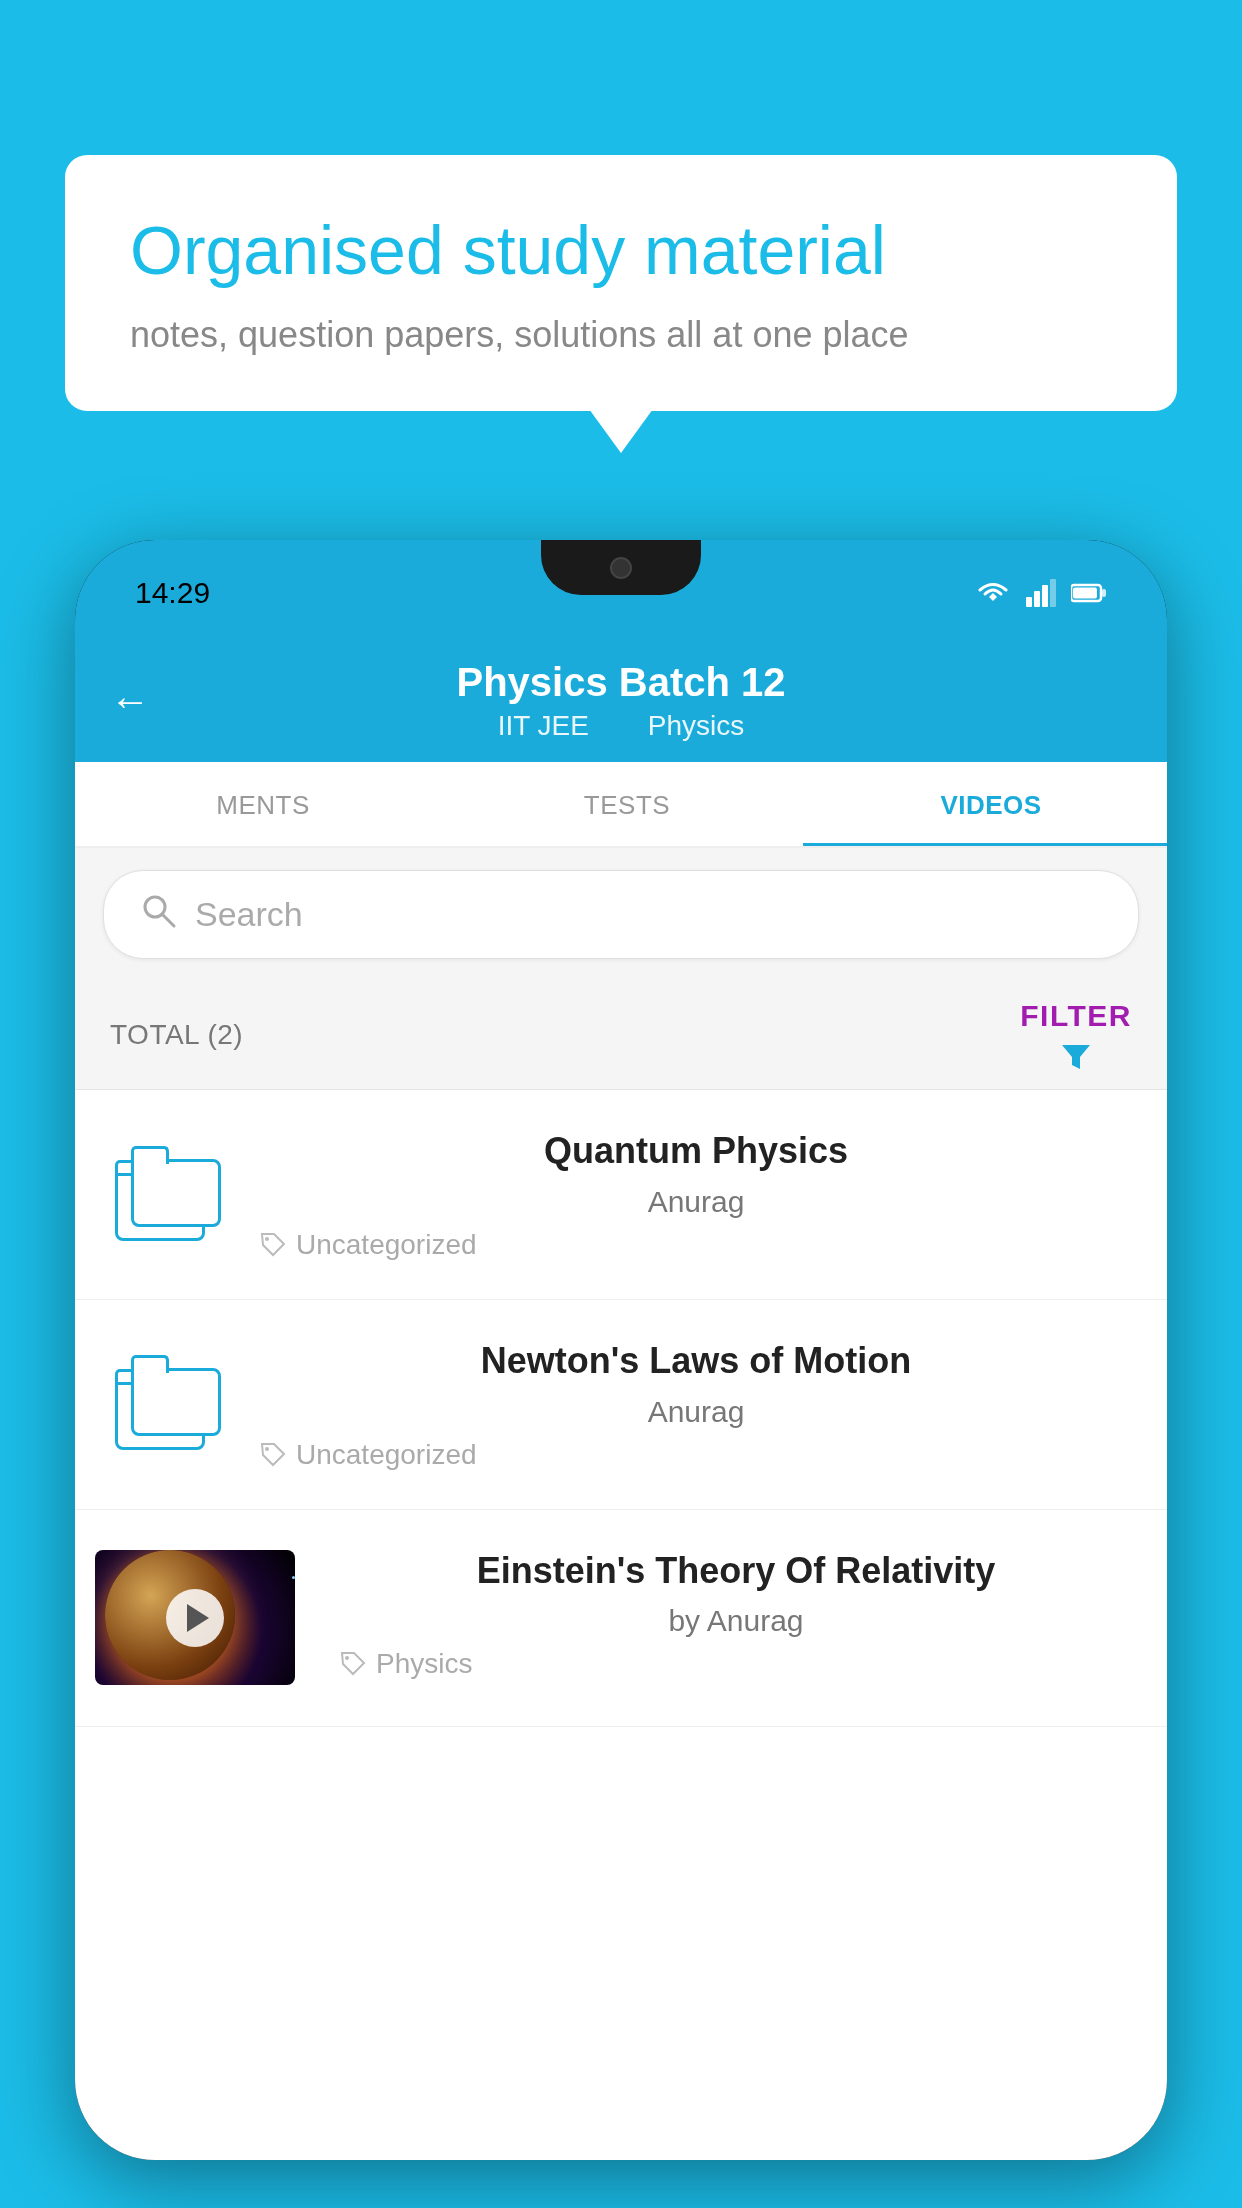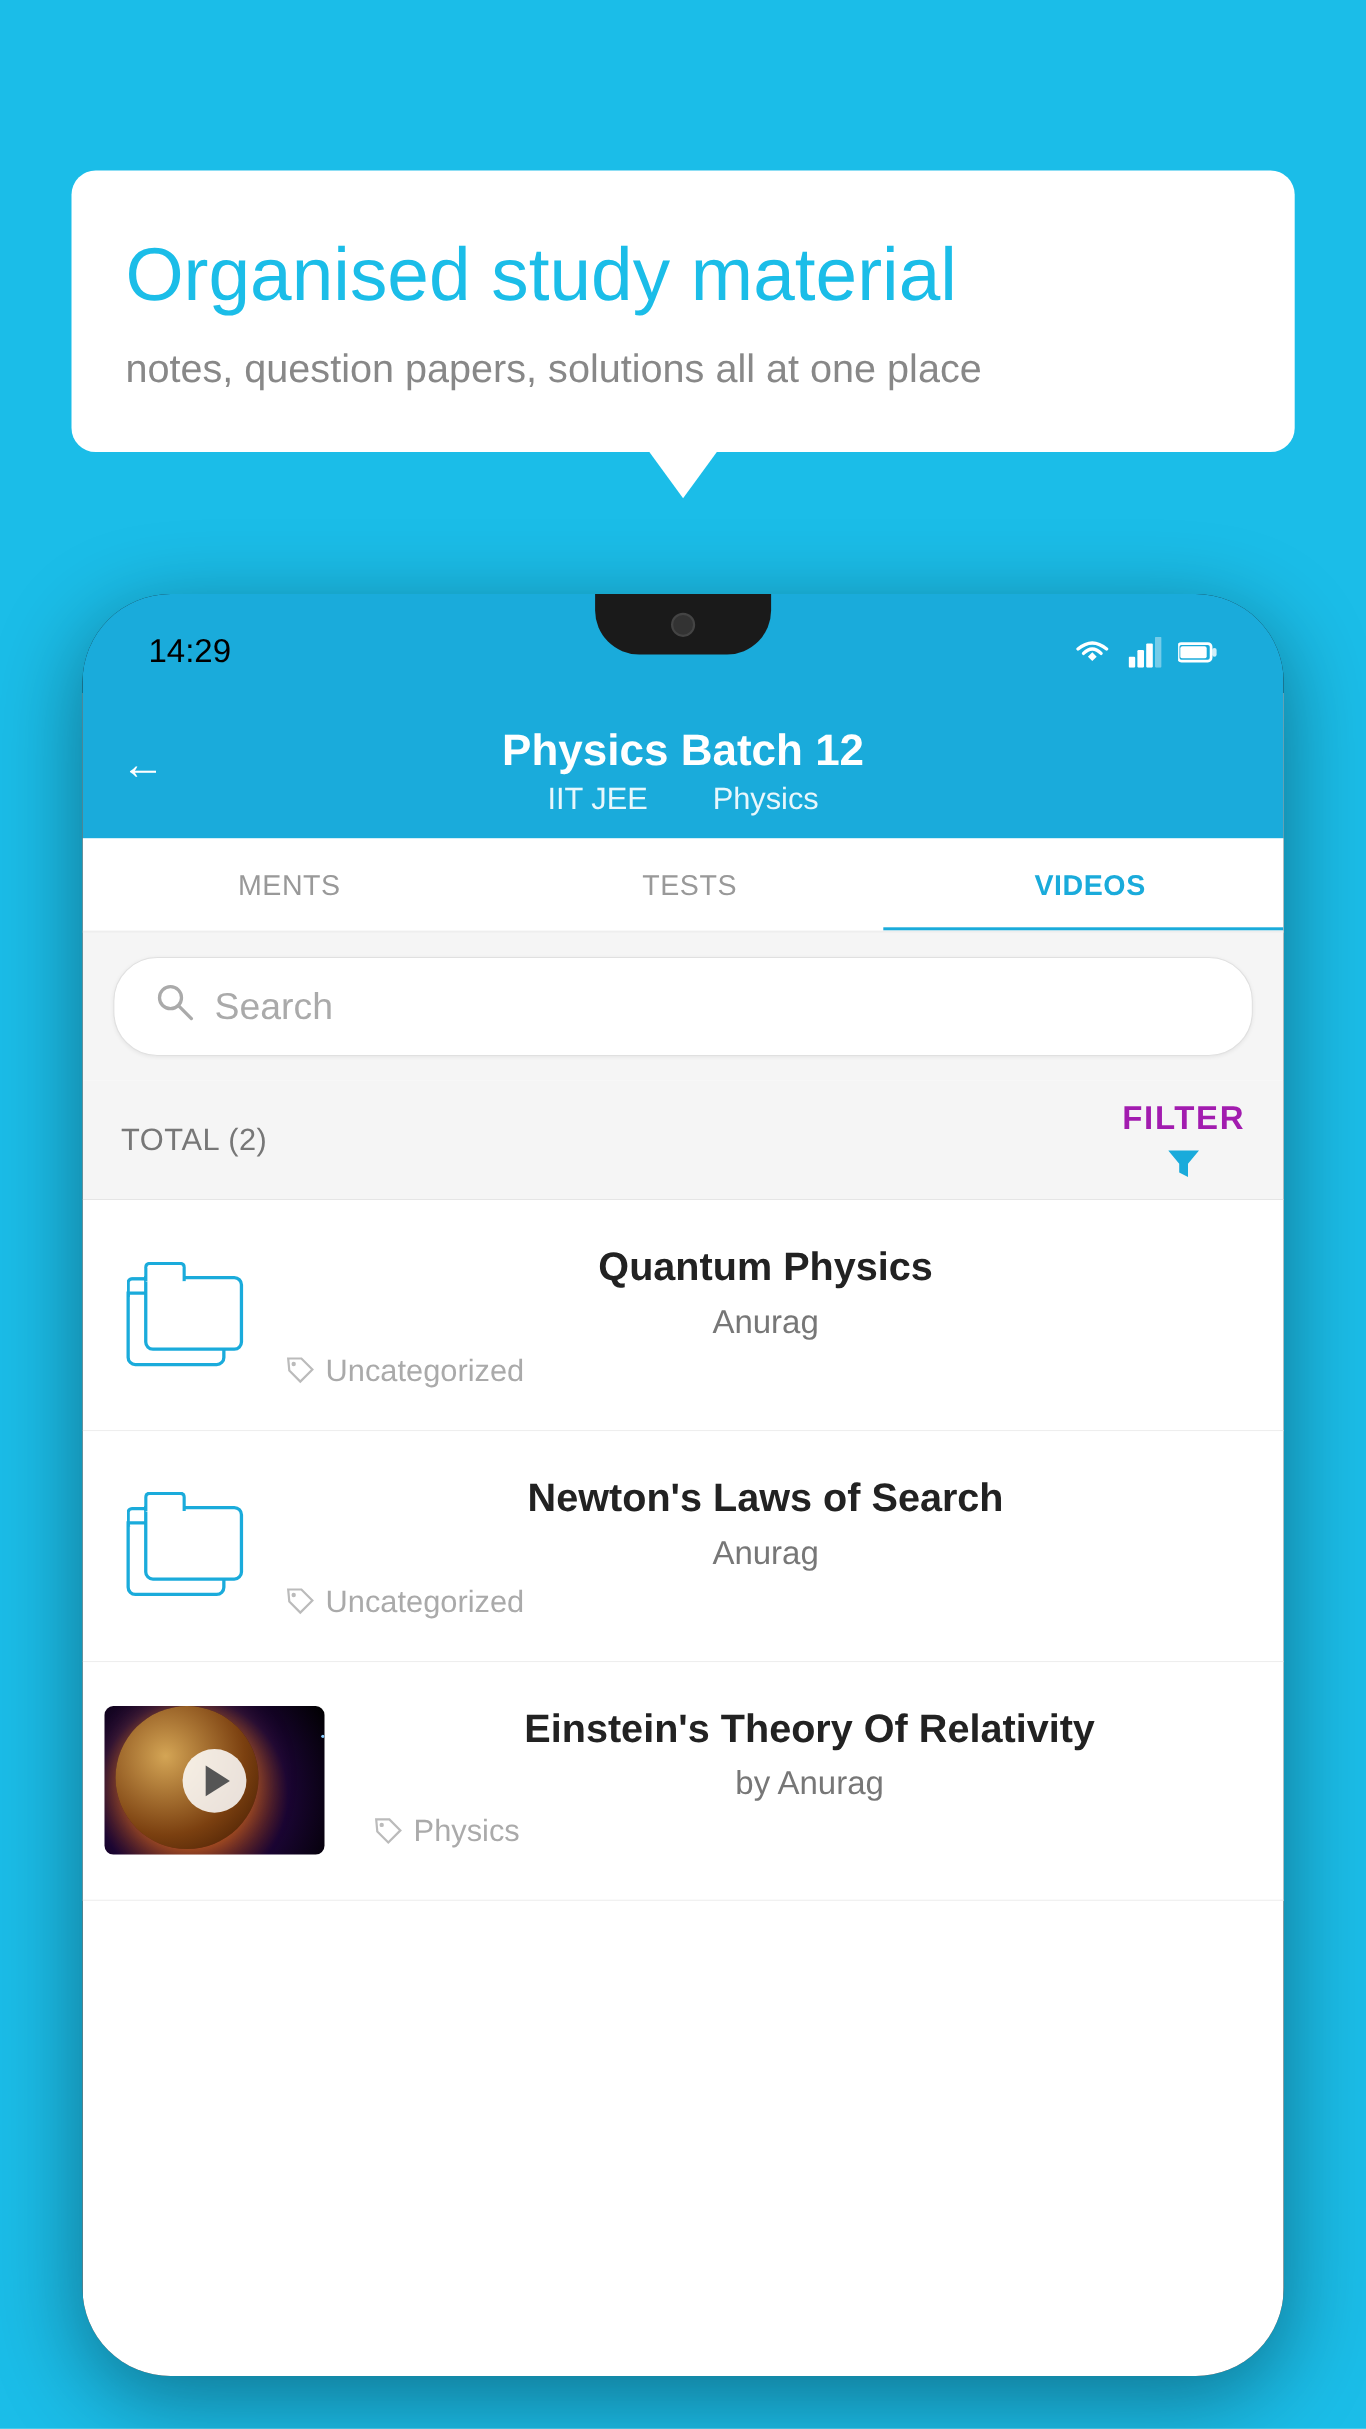--- a/index.html
+++ b/index.html
@@ -17,21 +17,21 @@
     .speech-bubble-wrapper {
       position: absolute;
       top: 155px;
       left: 65px;
       right: 65px;
     }
 
     .speech-bubble {
       background: white;
       border-radius: 22px;
-      padding: 55px 65px 55px 49px;
+      padding: 55px 65px 55px 65px;
       position: relative;
     }
 
     .speech-bubble::after {
       content: '';
       position: absolute;
       bottom: -42px;
       left: 50%;
       transform: translateX(-50%);
       width: 0;
@@ -507,21 +507,21 @@
         <div class="video-item">
           <div class="video-thumb">
             <div class="folder-stack">
               <div class="folder-back-1" style="position:absolute;bottom:0;left:0;width:90px;height:68px;border:3.5px solid #1aabdb;border-radius:0 8px 8px 8px;"></div>
               <div class="folder-tab-1" style="position:absolute;bottom:63px;left:0;width:38px;height:18px;border:3.5px solid #1aabdb;border-bottom:none;border-radius:5px 5px 0 0;"></div>
               <div class="folder-back-2" style="position:absolute;bottom:14px;left:16px;width:90px;height:68px;border:3.5px solid #1aabdb;border-radius:0 8px 8px 8px;background:white;"></div>
               <div class="folder-tab-2" style="position:absolute;bottom:77px;left:16px;width:38px;height:18px;border:3.5px solid #1aabdb;border-bottom:none;border-radius:5px 5px 0 0;background:white;"></div>
             </div>
           </div>
           <div class="video-info">
-            <div class="video-title">Newton's Laws of Search</div>
+            <div class="video-title">Newton's Laws of Motion</div>
             <div class="video-author">Anurag</div>
             <div class="video-tag">
               <svg width="26" height="26" viewBox="0 0 26 26" fill="none">
                 <path d="M2 2 L14 2 L24 12 L13 23 L3 13 Z" stroke="#bbb" stroke-width="2" fill="none"></path>
                 <circle cx="7" cy="7" r="2" fill="#bbb"></circle>
               </svg>
               <span>Uncategorized</span>
             </div>
           </div>
         </div>

